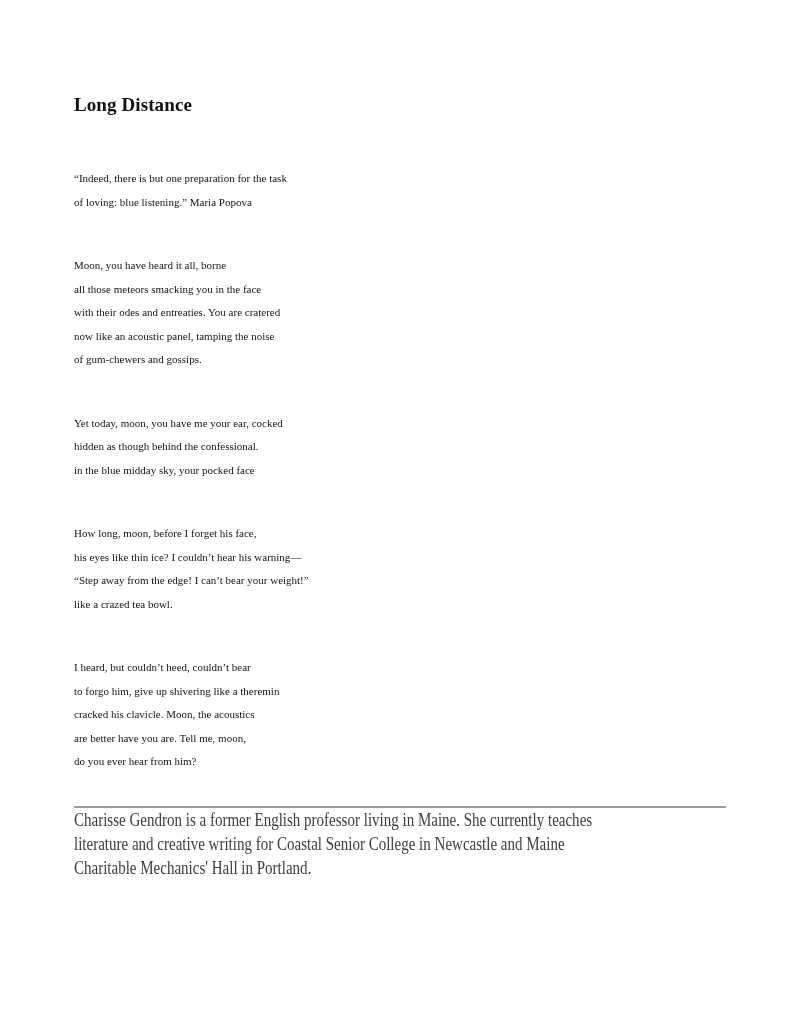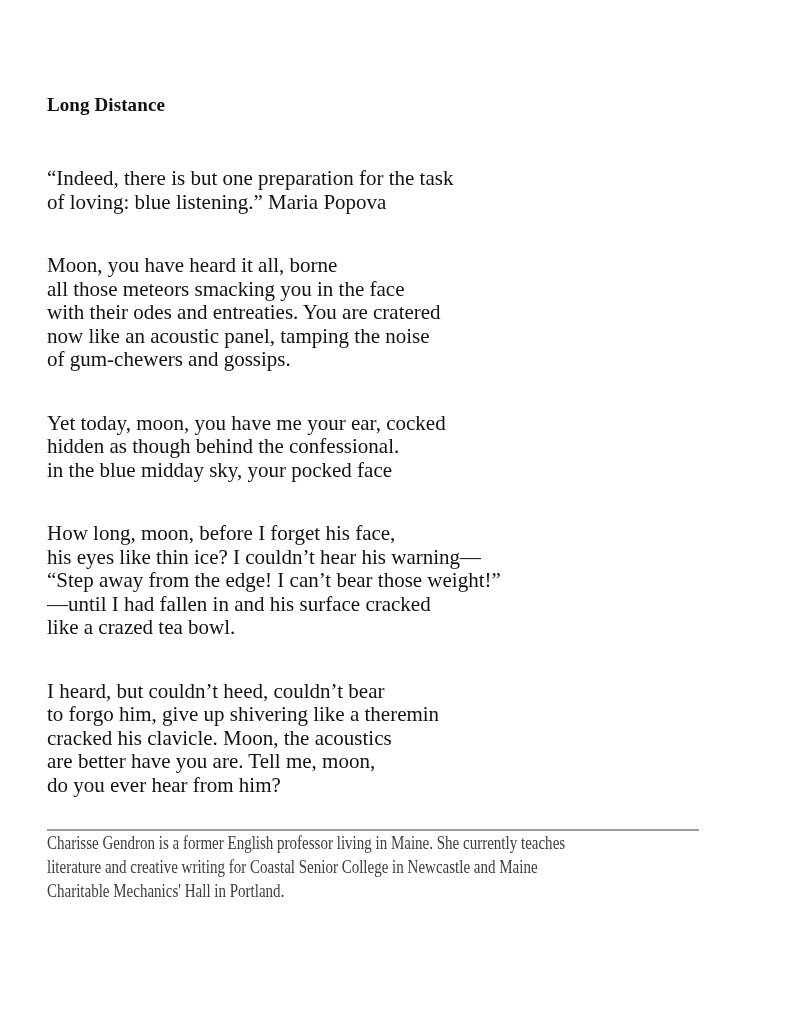--- a/index.html
+++ b/index.html
@@ -6,38 +6,38 @@
     margin: 0;
     padding: 0;
     background: #ffffff;
   }
   .page {
     position: relative;
     width: 791px;
     height: 1023px;
     box-sizing: border-box;
     background: var(--bg-color, #ffffff);
-    padding: 94px 46px 0 47px;
+    padding: 94px 46px 0 74px;
     font-family: "Liberation Serif", "DejaVu Serif", serif;
     color: var(--poem-color, #121212);
     overflow: hidden;
   }
   .title {
     margin: 0;
     font-size: 19px;
     font-weight: 700;
     line-height: 22px;
     letter-spacing: 0.1px;
   }
   .epigraph {
     margin-top: 51px;
   }
   .epigraph .line,
   .stanza .line {
-    font-size: 21px;
+    font-size: 11px;
     line-height: 23.5px;
     white-space: nowrap;
   }
   .stanza {
     margin: 40px 0 0 0;
   }
   .divider {
     border: 0;
     border-top: 2px solid var(--divider-color, #9c9c9c);
     width: 652px;
@@ -74,22 +74,21 @@
         <div class="line">of gum-chewers and gossips.</div>
       </div>
       <div class="stanza">
         <div class="line">Yet today, moon, you have me your ear, cocked</div>
         <div class="line">hidden as though behind the confessional.</div>
         <div class="line">in the blue midday sky, your pocked face</div>
       </div>
       <div class="stanza">
         <div class="line">How long, moon, before I forget his face,</div>
         <div class="line">his eyes like thin ice? I couldn’t hear his warning—</div>
-        <div class="line">“Step away from the edge! I can’t bear those weight!”</div>
-        <div class="line">—until I had fallen in and his surface cracked</div>
+        <div class="line">“Step away from the edge! I can’t bear your weight!”</div>
         <div class="line">like a crazed tea bowl.</div>
       </div>
       <div class="stanza">
         <div class="line">I heard, but couldn’t heed, couldn’t bear</div>
         <div class="line">to forgo him, give up shivering like a theremin</div>
         <div class="line">cracked his clavicle. Moon, the acoustics</div>
         <div class="line">are better have you are. Tell me, moon,</div>
         <div class="line">do you ever hear from him?</div>
       </div>
     </div>

